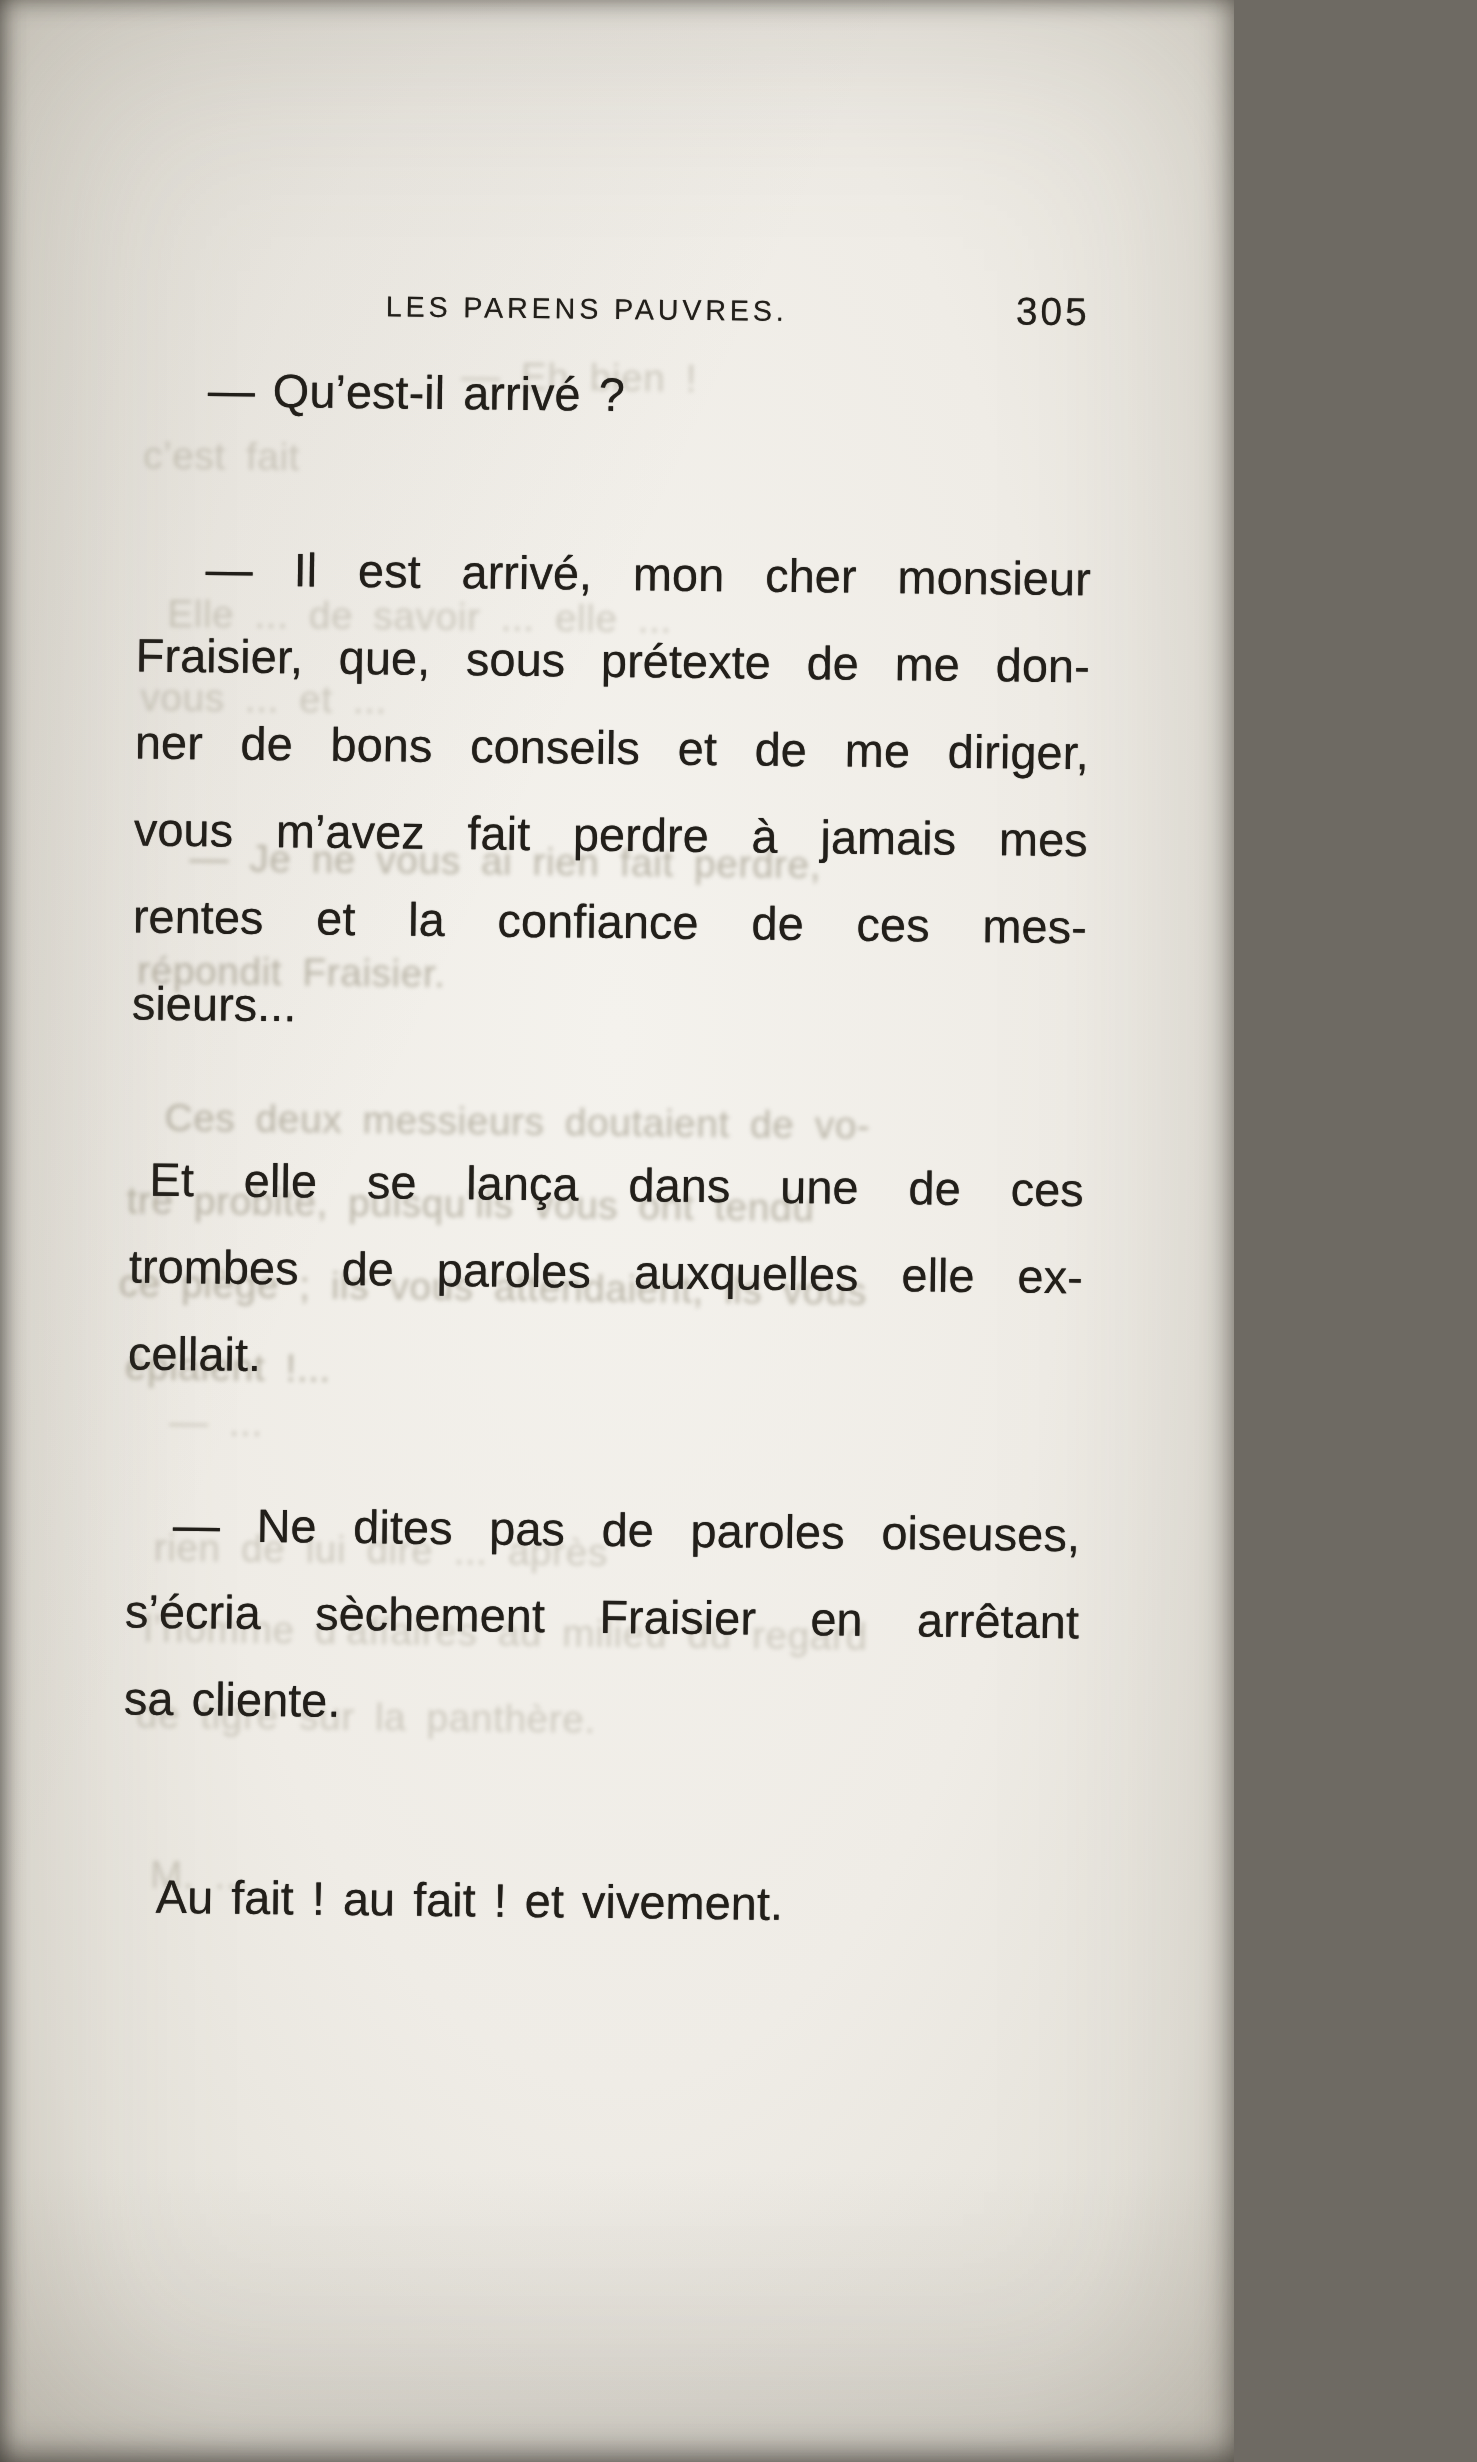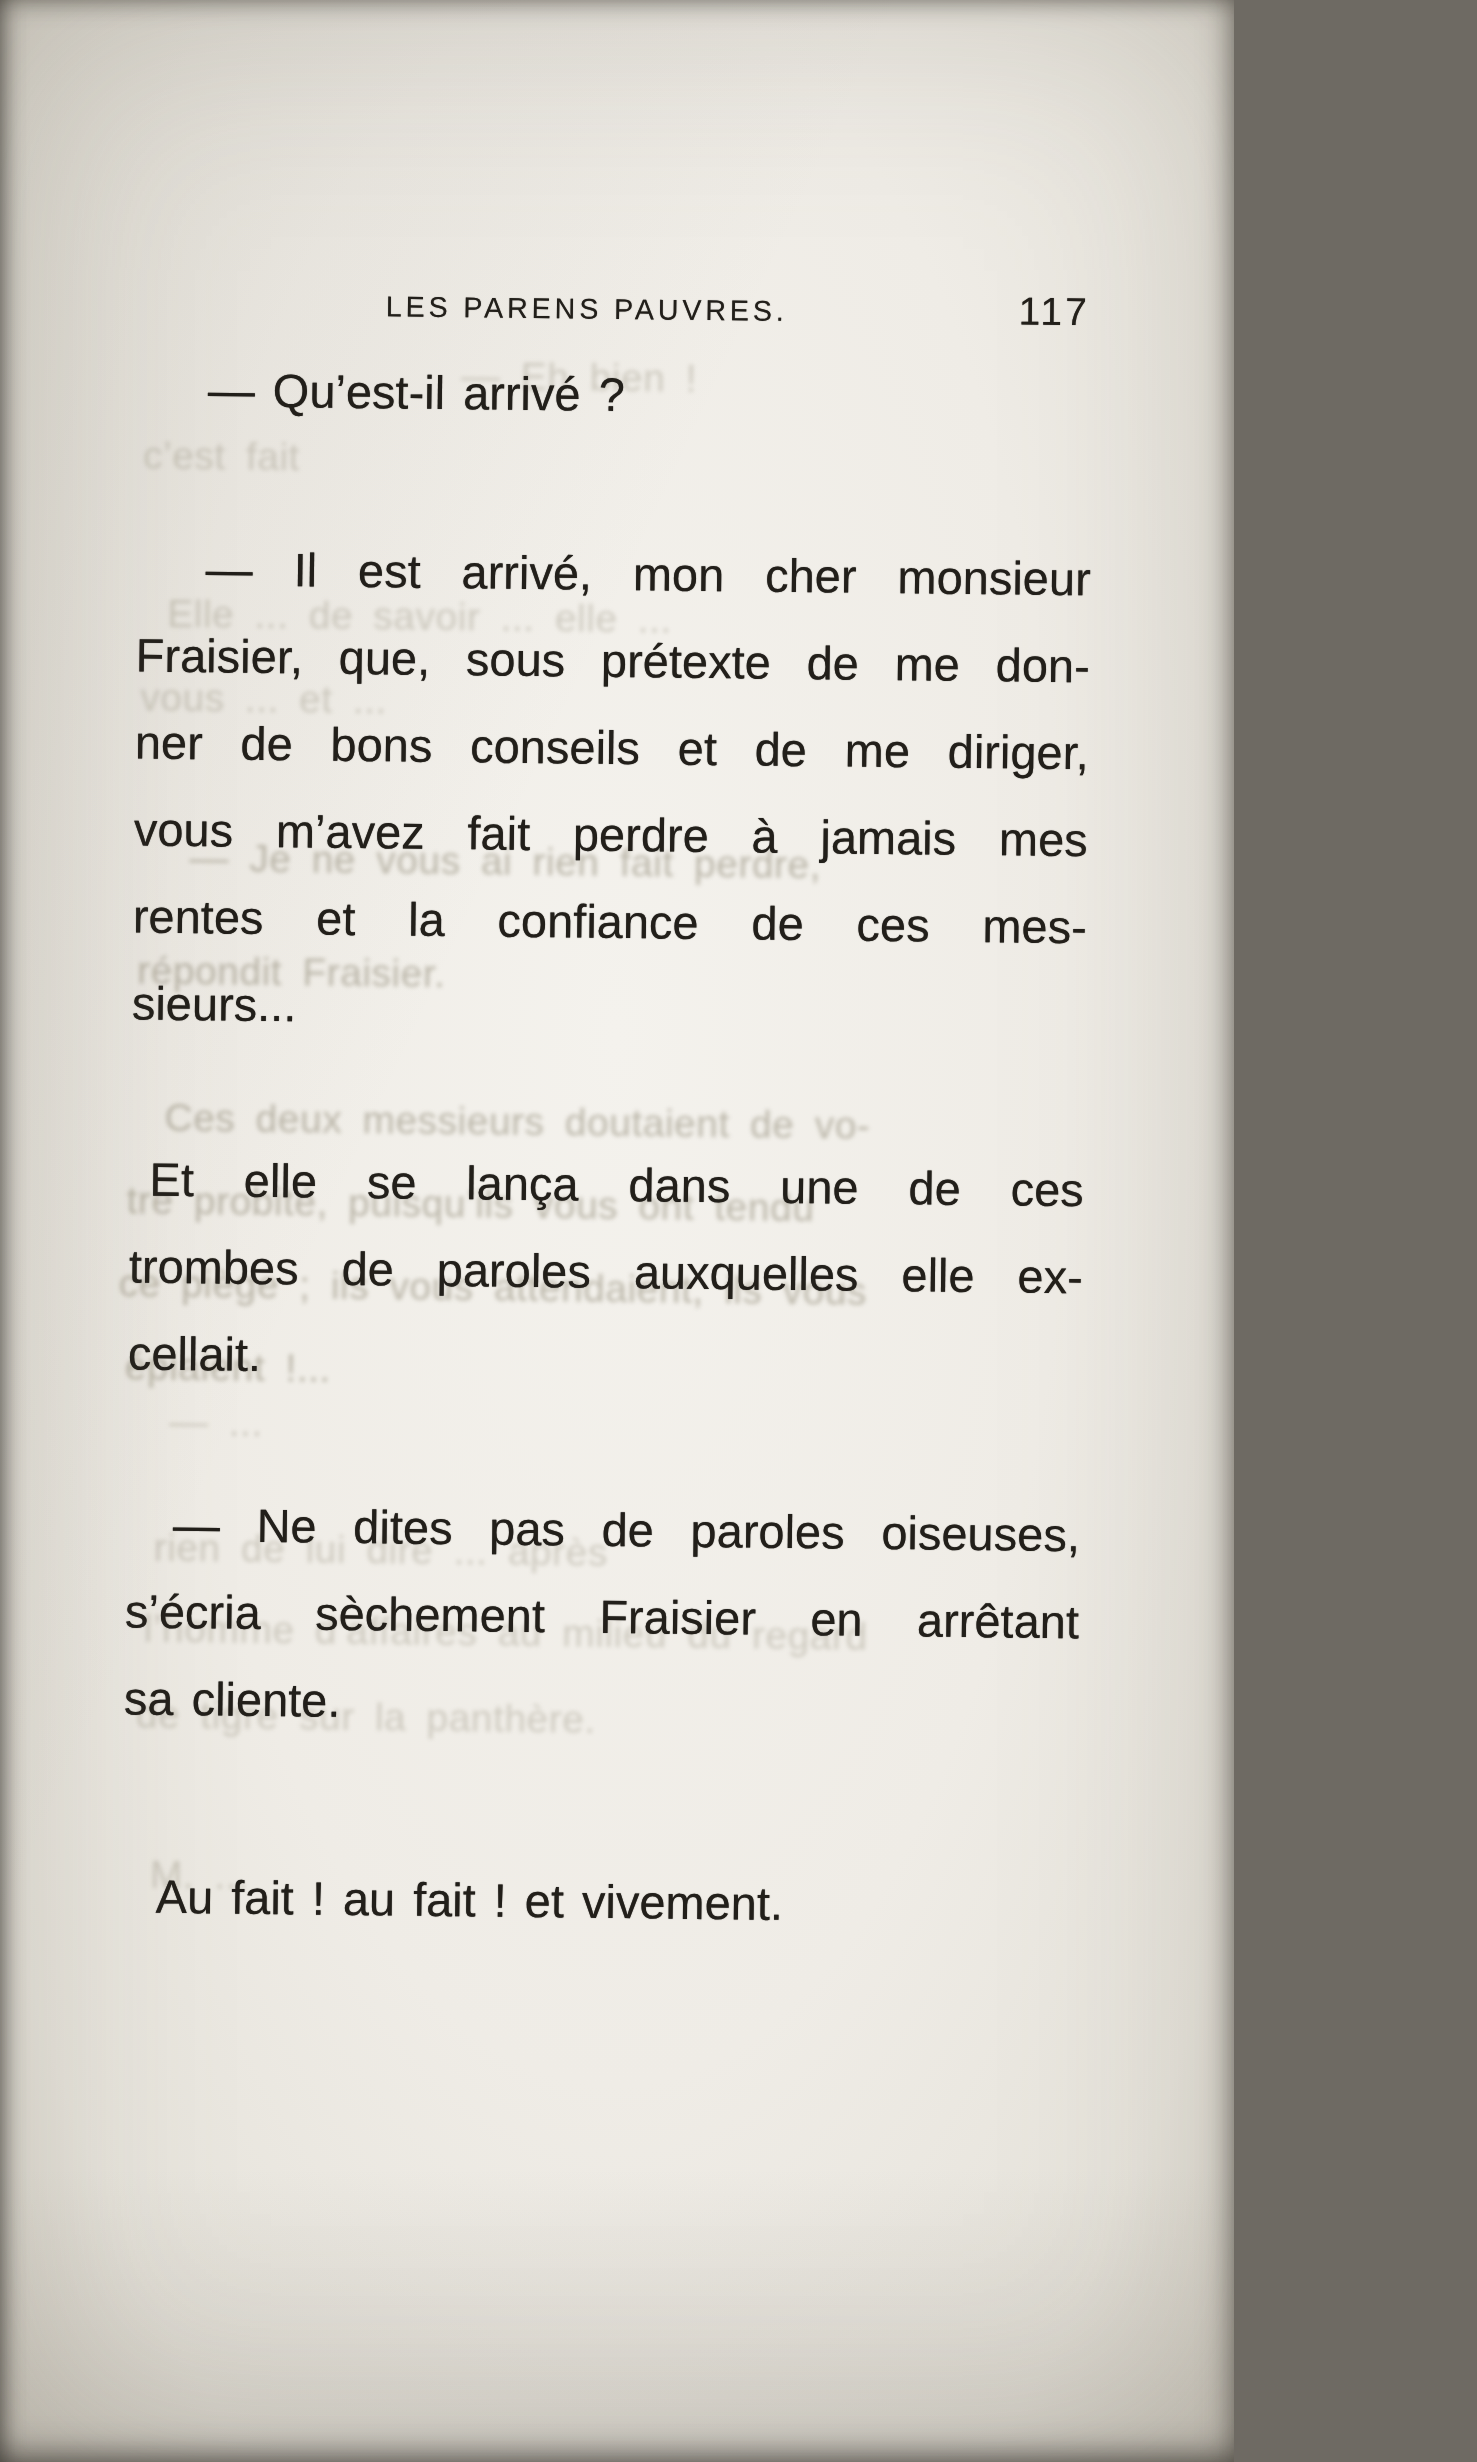--- a/index.html
+++ b/index.html
@@ -79,21 +79,21 @@
       <div class="bt bt-strong" style="left:138px;top:1344px">épiaient !...</div>
       <div class="bt" style="left:183px;top:1399px">— ...</div>
       <div class="bt" style="left:169px;top:1525px">rien de lui dire ... après</div>
       <div class="bt" style="left:160px;top:1606px">l’homme d’affaires au milieu du regard</div>
       <div class="bt" style="left:153px;top:1692px">de tigre sur la panthère.</div>
       <div class="bt" style="left:169px;top:1852px">M. ...</div>
     </div>
 
     <header class="page-header">
       <span class="running-title">LES PARENS PAUVRES.</span>
-      <span class="page-number">117</span>
+      <span class="page-number">305</span>
     </header>
 
     <div class="para" style="top:345px">
       <div class="line endpara ind70">— Qu’est-il arrivé ?</div>
     </div>
 
     <div class="para" style="top:524px">
       <div class="line ind70">— Il est arrivé, mon cher monsieur</div>
       <div class="line">Fraisier, que, sous prétexte de me don-</div>
       <div class="line">ner de bons conseils et de me diriger,</div>

